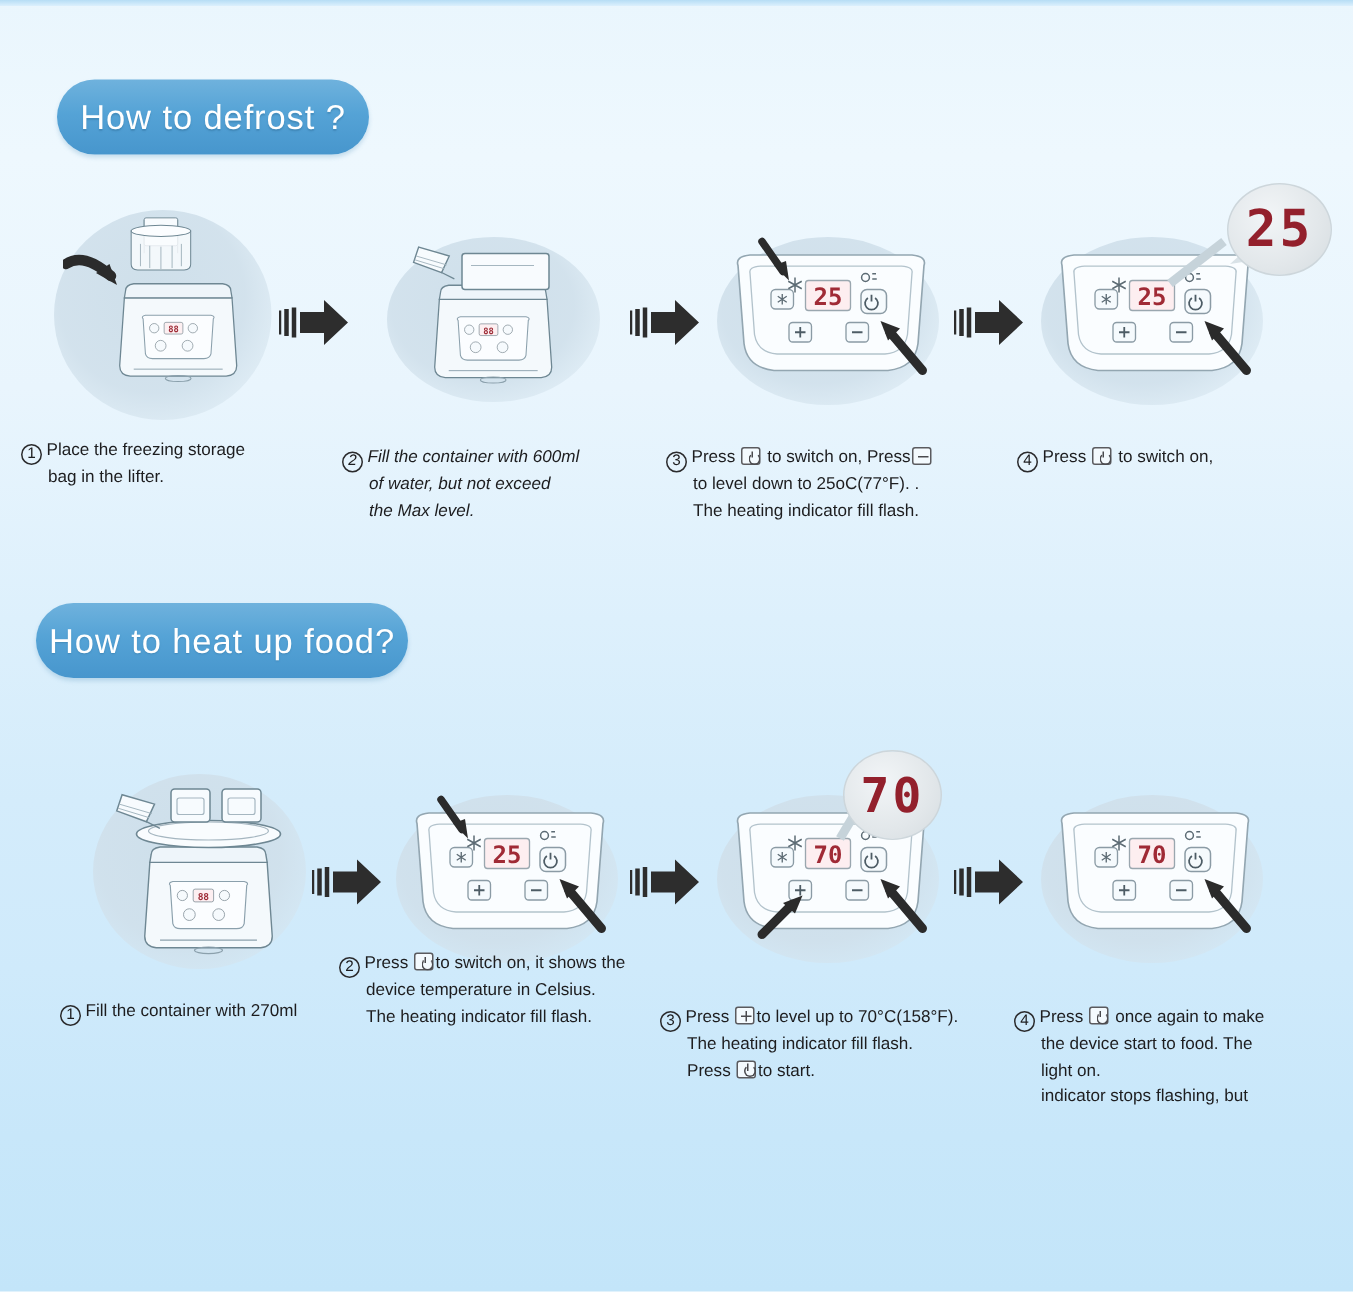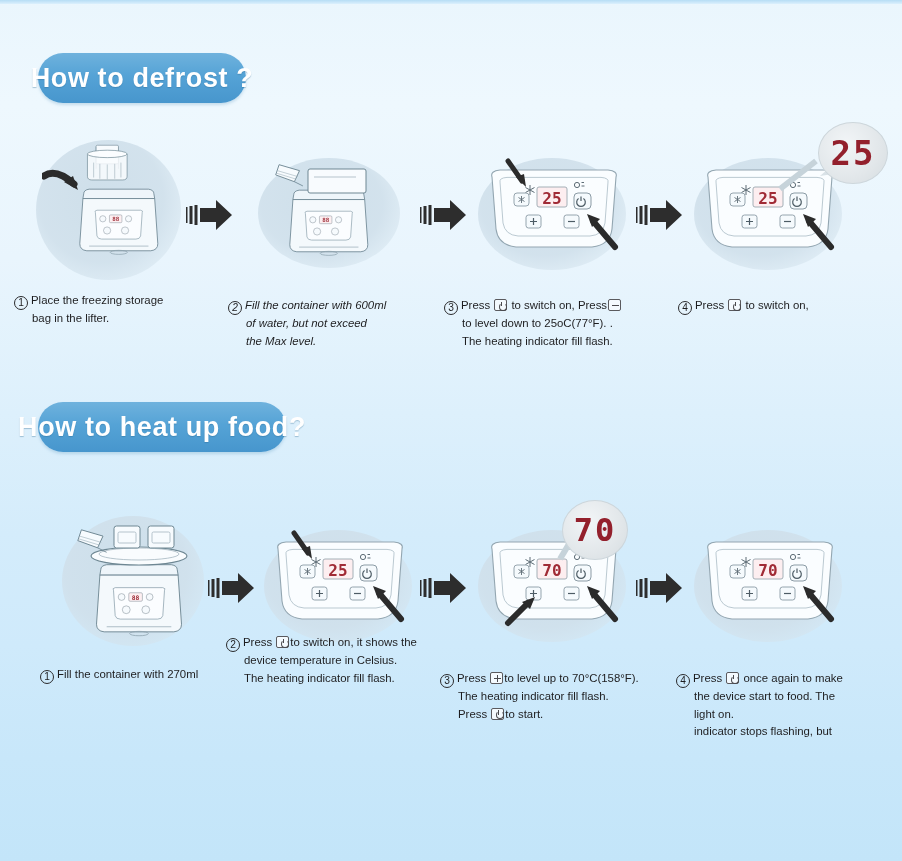--- a/index.html
+++ b/index.html
@@ -34,22 +34,22 @@
     background: linear-gradient(to bottom, #6fb2dd 0%, #55a3d6 45%, #4796cd 100%);
     border-radius: 26px;
     box-shadow: 0 2px 3px rgba(90,150,190,0.28);
     display: flex;
     align-items: center;
     justify-content: center;
     padding: 0 26px;
   }
   .pill-text {
     color: #ffffff;
-    font-weight: bold;
-    font-size: 27px;
+    font-weight: normal;
+    font-size: 23px;
     letter-spacing: 0.6px;
     text-shadow: 0 1px 1px rgba(40,100,140,0.35);
     white-space: nowrap;
   }
 
   
   .blob {
     position: absolute;
     border-radius: 50%;
     background: radial-gradient(ellipse at 45% 42%,
@@ -354,21 +354,21 @@
 <div class="caption" style="left:444px; top:297px; width:215px;">
   <span class="num">3</span><span class="body">Press <span class="key power"></span> to switch on, Press<span class="key minus"></span></span>
   <span class="ind">to level down to 25oC(77°F). .</span>
   <span class="ind">The heating indicator fill flash.</span>
 </div>
 
 <div class="caption" style="left:678px; top:297px; width:210px;">
   <span class="num">4</span><span class="body">Press <span class="key power"></span> to switch on,</span>
 </div>
 
-<div class="pill" style="left:38px; top:402px; width:248px; height:50px;">
+<div class="pill" style="left:24px; top:402px; width:248px; height:50px;">
   <span class="pill-text">How to heat up food?</span>
 </div>
 
 <div class="blob" style="left:62px; top:516px; width:142px; height:130px;"></div>
 <svg class="illus" width="170" height="150" style="left:58px; top:510px;" viewBox="0 0 170 150">
   <g transform="translate(30,36) scale(0.85)">
     <use href="#machine-body"></use>
     <use href="#mini-panel"></use>
   </g>
 

